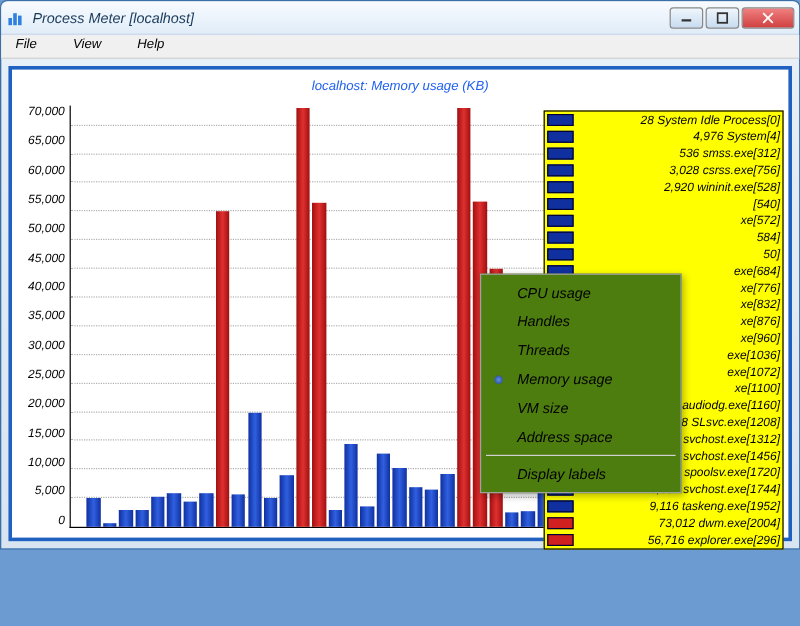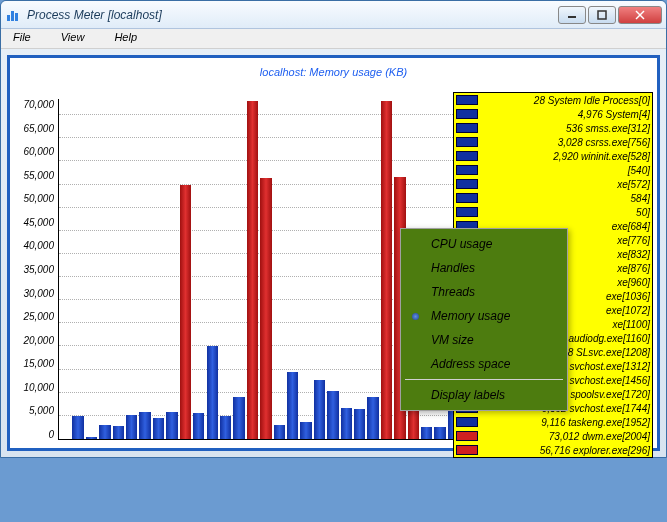--- a/index.html
+++ b/index.html
@@ -10,21 +10,21 @@
 .titlebar .title { flex: 1; color: #1a3a5a; font-size: 12px; }
 .win-btns { display: flex; gap: 2px; }
 .win-btn { width: 28px; height: 18px; border: 1px solid #888; border-radius: 3px; display: flex; align-items: center; justify-content: center; font-size: 10px; cursor: default; }
 .win-btn.min { background: linear-gradient(#f0f6fc, #c8dcf0); }
 .win-btn.max { background: linear-gradient(#f0f6fc, #c8dcf0); }
 .win-btn.close { background: linear-gradient(#f08080, #d04040); color: #fff; width: 44px; }
 .menubar { height: 20px; background: #f0f0f0; border-bottom: 1px solid #d0d0d0; display: flex; align-items: flex-start; padding: 0 4px; gap: 14px; }
 .menu-item { padding: 2px 8px; cursor: default; }
 .client { flex: 1; padding: 6px; }
 .inner-frame { width: 100%; height: 100%; border: 3px solid #2060c0; background: #fff; padding: 8px; display: flex; flex-direction: column; position: relative; }
-.chart-title { text-align: center; color: #2060f0; font-size: 11px; margin-bottom: 21px; }
+.chart-title { text-align: center; color: #2060f0; font-size: 11px; margin-bottom: 10px; }
 .chart-body { flex: 1; display: flex; position: relative; }
 .yaxis { width: 40px; display: flex; flex-direction: column; justify-content: space-between; align-items: flex-end; padding-right: 4px; font-size: 10px; color: #000; }
 .plot { flex: 1; position: relative; border-left: 1px solid #000; border-bottom: 1px solid #000; background: #fff; }
 .grid-line { position: absolute; left: 0; right: 0; border-top: 1px dotted #b0b0b0; }
 .bar { position: absolute; bottom: 0; width: 7px; }
 .bar.blue { background: linear-gradient(90deg, #1030a0, #3060e0, #1030a0); }
 .bar.red { background: linear-gradient(90deg, #a01010, #e03030, #a01010); }
 .bar.yellow { background: linear-gradient(90deg, #b09000, #f0d000, #b09000); }
 .legend { position: absolute; right: 4px; top: 34px; width: 200px; background: #ffff00; border: 1px solid #000; max-height: 430px; overflow: hidden; font-size: 10px; }
 .legend-row { display: flex; align-items: center; height: 14px; padding: 0 2px; }

